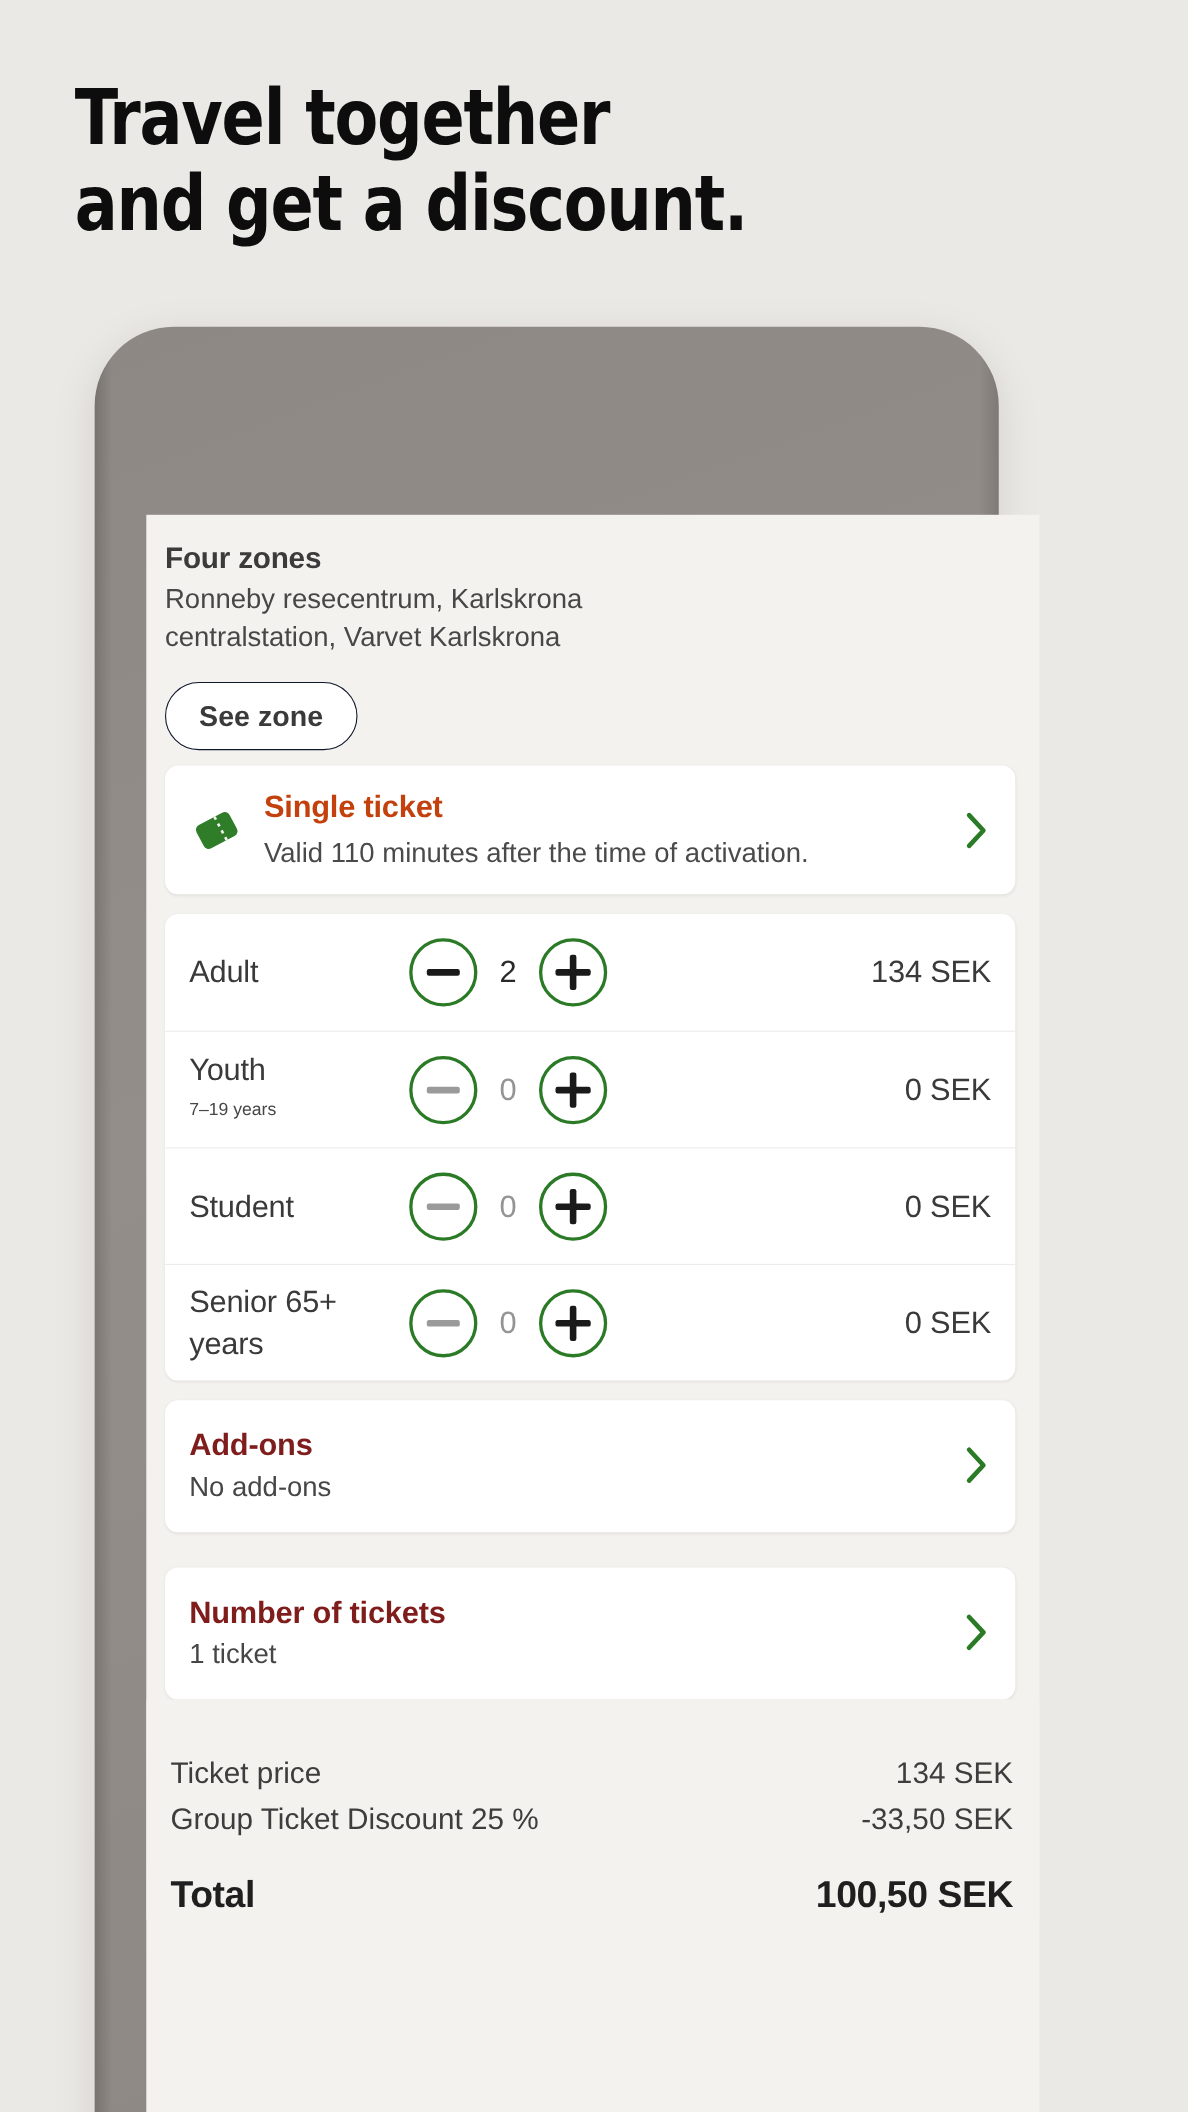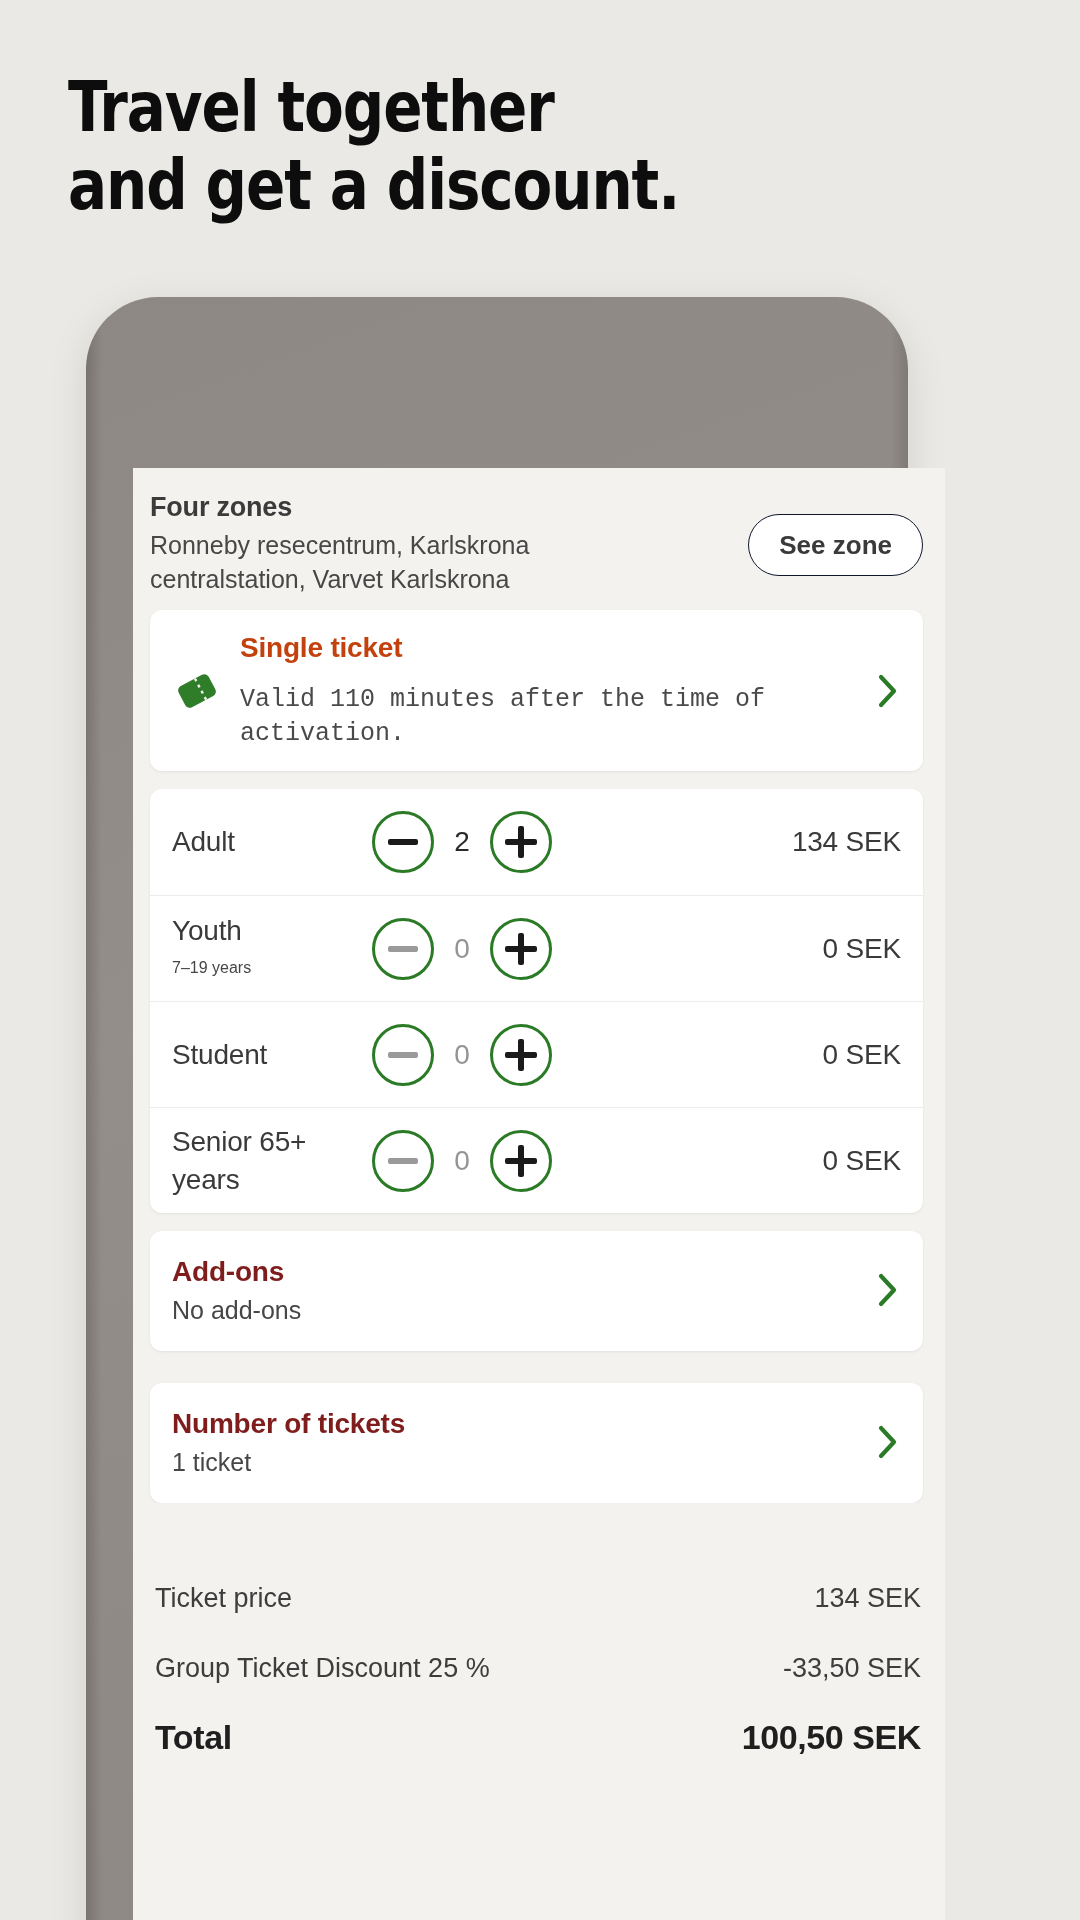--- a/index.html
+++ b/index.html
@@ -71,21 +71,21 @@
     font-size: 0;
   }
 
   .screen-inner { padding: 0 0 0 0; }
 
   
   .zone-header {
     display: flex;
     align-items: flex-start;
     padding: 22px 22px 14px 17px;
-    gap: 14px;
+    flex-direction: column;
   }
   .zone-texts { flex: 1 1 auto; min-width: 0; }
   .zone-title {
     font-size: 27px;
     font-weight: 700;
     color: #3b3b3b;
     line-height: 34px;
     letter-spacing: -0.2px;
   }
   .zone-sub {
@@ -140,22 +140,21 @@
     font-size: 28px;
     font-weight: 700;
     color: #c2410c;
     line-height: 36px;
     letter-spacing: -0.2px;
   }
   .ticket-sub {
     font-size: 25px;
     color: #4a4a4a;
     line-height: 34px;
-    margin-top: 17px;
-    font-family: Liberation Mono, monospace;
+    margin-top: 7px;
   }
   .chev {
     flex: 0 0 auto;
     width: 26px;
     height: 36px;
     display: flex;
     align-items: center;
     justify-content: center;
   }
 
@@ -278,21 +277,20 @@
     letter-spacing: -0.2px;
     margin-bottom: 4px;
   }
   .sum-row {
     display: flex;
     justify-content: space-between;
     align-items: center;
     font-size: 27px;
     color: #3d3d3d;
     line-height: 42px;
-    margin-top: 28px;
   }
   .total-row {
     display: flex;
     justify-content: space-between;
     align-items: baseline;
     margin-top: 26px;
     font-size: 34px;
     font-weight: 700;
     color: #1f1f1f;
     line-height: 44px;

